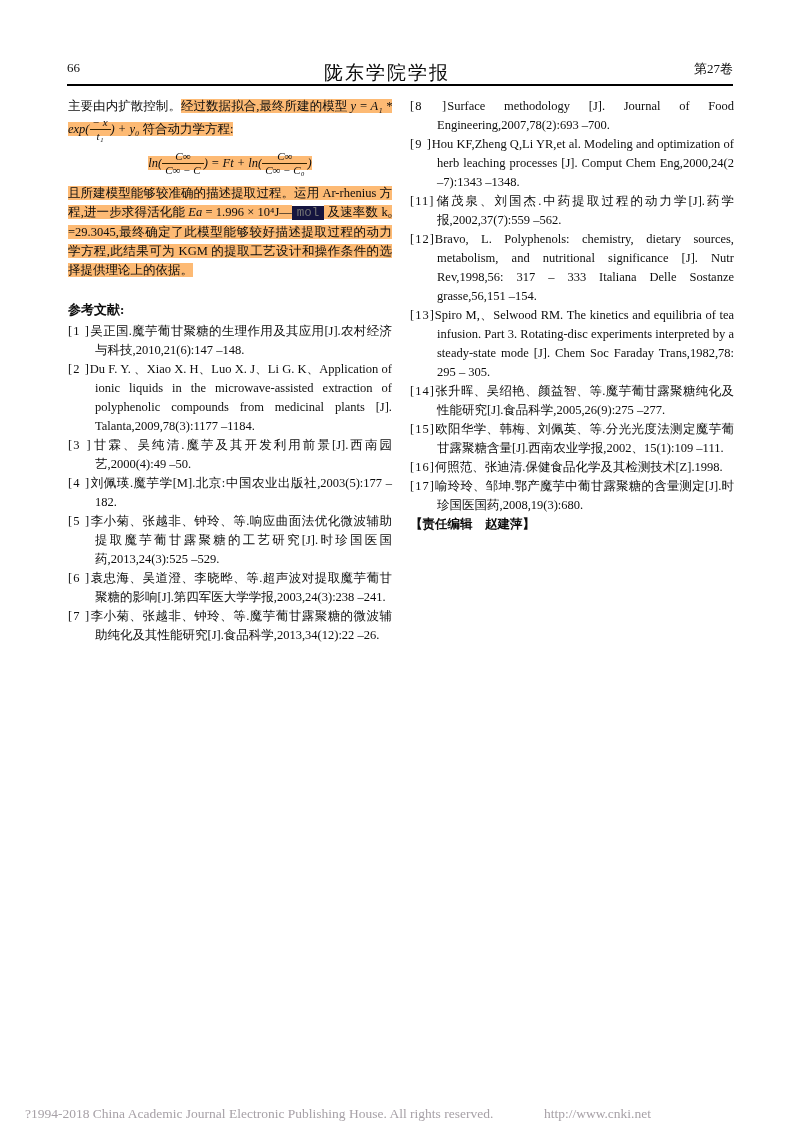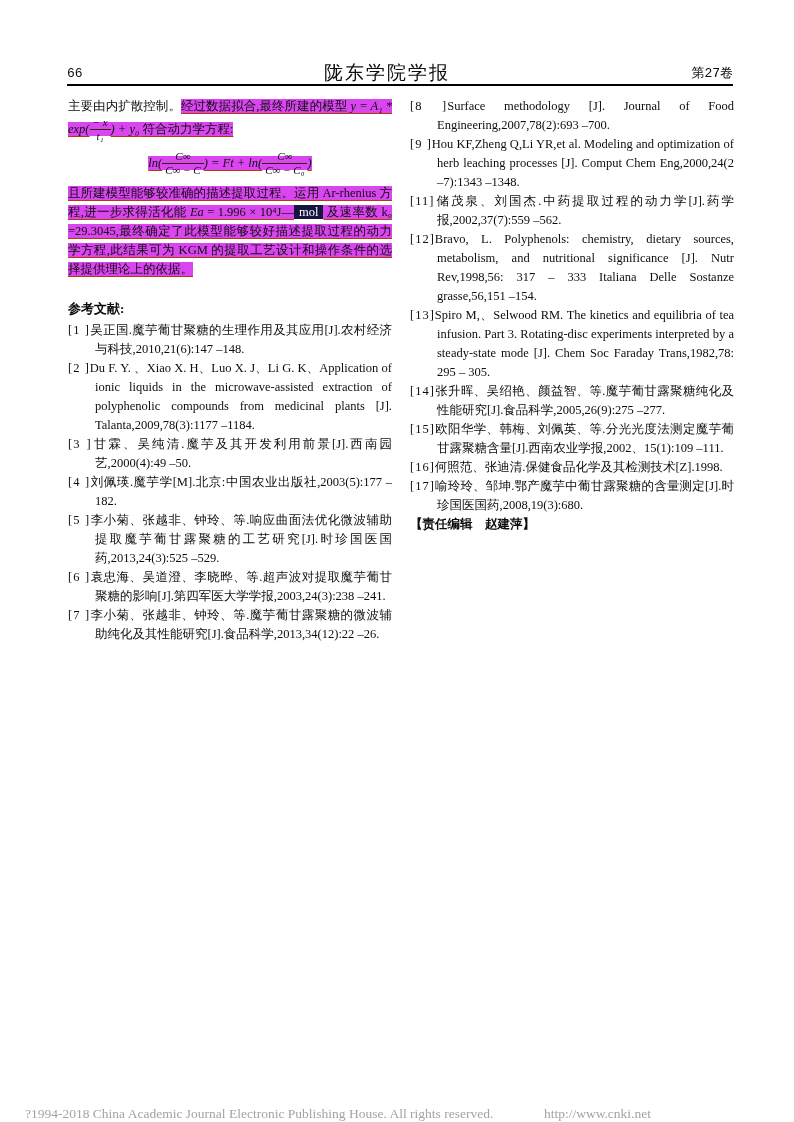--- a/index.html
+++ b/index.html
@@ -6,47 +6,46 @@
   body{
     position:relative;
     width:794px;height:1122px;
     background:#ffffff;
     font-family:"Liberation Serif","DejaVu Serif",serif;
     color:#0d0d0d;
     overflow:hidden;
   }
   .page-header{
     position:absolute;left:67px;top:60px;width:666px;
-    display:flex;justify-content:space-between;align-items:center;
+    display:flex;justify-content:space-between;align-items:flex-start;
     font-size:13px;
-    font-family:Liberation Mono, monospace;
   }
   .journal-title{letter-spacing:2px;font-size:19px;}
   .header-rule{
     position:absolute;left:67px;top:84px;width:666px;
     border-top:2.5px solid #000;
   }
   .columns{
     position:absolute;left:68px;top:97px;width:666px;
     display:flex;gap:18px;
   }
   .col{width:324px;font-size:12.5px;line-height:19px;text-align:justify;}
   .col p{margin:0;}
   .hl{
-    background:#d946ef;
-    text-decoration:underline;
+    background:#fdba74;
     text-decoration-color:#b63a05;
     text-decoration-thickness:1px;
     text-underline-offset:2.5px;
   }
   .sel-dark{
     background:#15153f;
-    color:#ffffff;
+    color:#737373;
     text-decoration:none;
     padding:0 5px;
+    font-family:Liberation Mono, monospace;
   }
   .it{font-style:italic;}
   .frac{
     display:inline-block;vertical-align:-0.6em;
     text-align:center;line-height:1.15;font-size:0.88em;
   }
   .frac .num{display:block;border-bottom:1px solid #332200;padding:0 3px;}
   .frac .den{display:block;padding:0 3px;}
   .eq-line{text-align:center;margin:4px 0 3px 0;line-height:1.1;padding:4px 0;}
   .refs-title{font-weight:bold;font-size:13px;margin:20px 0 3px 0 !important;}

